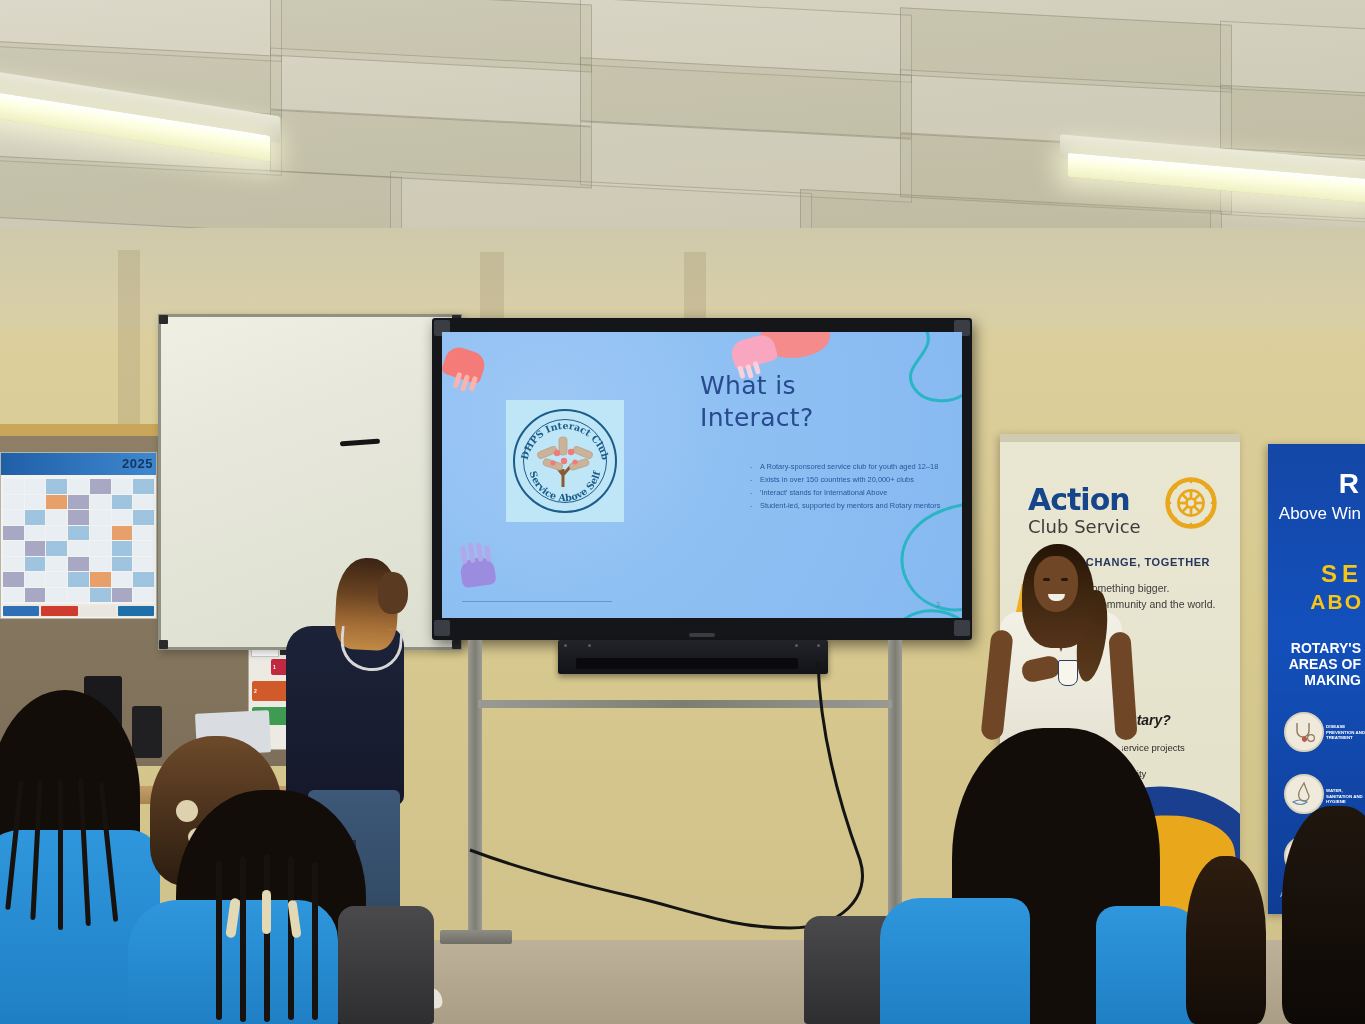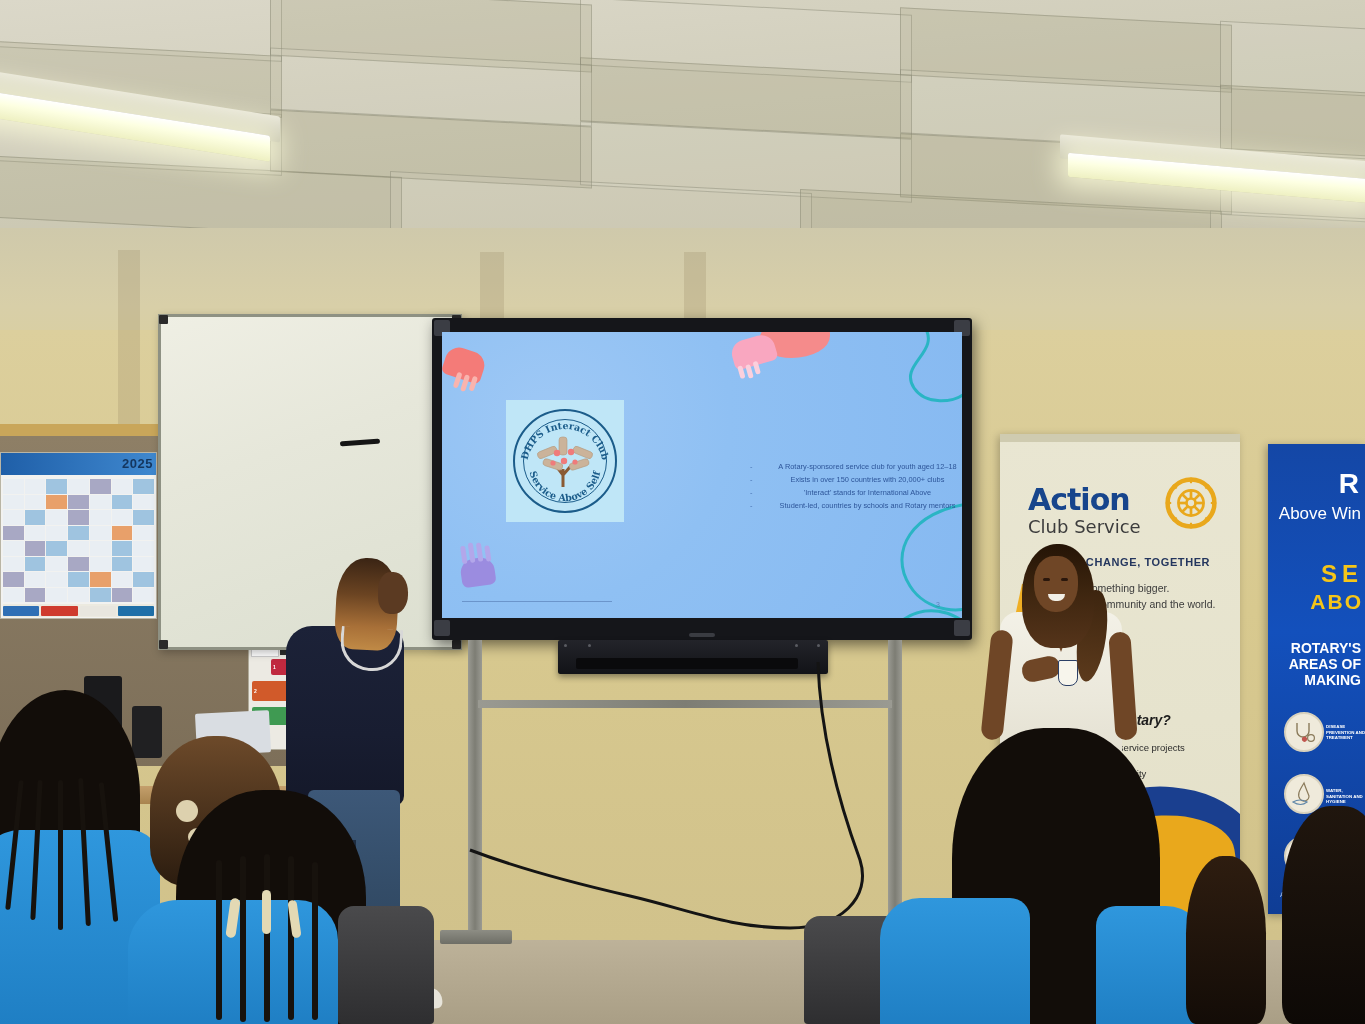--- a/index.html
+++ b/index.html
@@ -89,21 +89,21 @@
   .emblem{position:relative;width:104px;height:104px;}
   .emblem .ring{position:absolute;inset:0;border:2px solid #1b5c8a;border-radius:50%;}
   .emblem .ring2{position:absolute;inset:10px;border:1.5px solid #1b5c8a;border-radius:50%;}
   .emblem svg{position:absolute;inset:0;}
 
   .slide-title{position:absolute;left:258px;top:38px;width:230px;
     font-size:25px;line-height:1.28;color:#2a4a8f;font-weight:400;
     font-family:"DejaVu Sans",sans-serif;letter-spacing:.3px;}
   .bullets{position:absolute;left:268px;top:122px;width:225px;
     color:#2d5599;font-size:7.4px;line-height:1.62;}
-  .bullets li{margin-bottom:1px;list-style:none;position:relative;padding-left:10px;text-align:center;}
+  .bullets li{margin-bottom:1px;list-style:none;position:relative;padding-left:10px;}
   .bullets li:before{content:"-";position:absolute;left:0;top:0;opacity:.75;}
   .slide-rule{position:absolute;left:20px;bottom:16px;width:150px;height:1px;
     background:rgba(40,70,130,.35);}
   .slide-no{position:absolute;right:22px;bottom:10px;font-size:7px;color:#4a6fa8;opacity:.7;}
 
   
   .soundbar{position:absolute;left:558px;top:640px;width:270px;height:34px;
     background:linear-gradient(180deg,#23242a,#121317);border-radius:2px;
     box-shadow:0 3px 6px rgba(0,0,0,.4);}
   .soundbar .slot{position:absolute;left:18px;top:18px;width:222px;height:11px;
@@ -423,26 +423,30 @@
                 </g>
                 <circle cx="44" cy="44" r="3.2" fill="#ef7b7b"></circle>
                 <circle cx="58" cy="43" r="3.2" fill="#ef7b7b"></circle>
                 <circle cx="51" cy="52" r="3.2" fill="#ef7b7b"></circle>
                 <circle cx="40" cy="54" r="2.6" fill="#ef7b7b"></circle>
                 <circle cx="62" cy="53" r="2.6" fill="#ef7b7b"></circle>
               </svg>
             </div>
           </div>
 
+          <div class="slide-title">
+            <div>What is</div>
+            <div>Interact?</div>
+          </div>
 
           <ul class="bullets" id="bulletlist">
               <li>A Rotary-sponsored service club for youth aged 12–18</li>
               <li>Exists in over 150 countries with 20,000+ clubs</li>
               <li>'Interact' stands for International Above</li>
-              <li>Student-led, countries by schools and Rotary mentors</li>
+              <li>Student-led, supported by mentors and Rotary mentors</li>
             </ul>
 
           <div class="slide-rule"></div>
           <div class="slide-no">3</div>
         </div>
       </div>
     </div>
   </div>
 
   <div class="soundbar">

